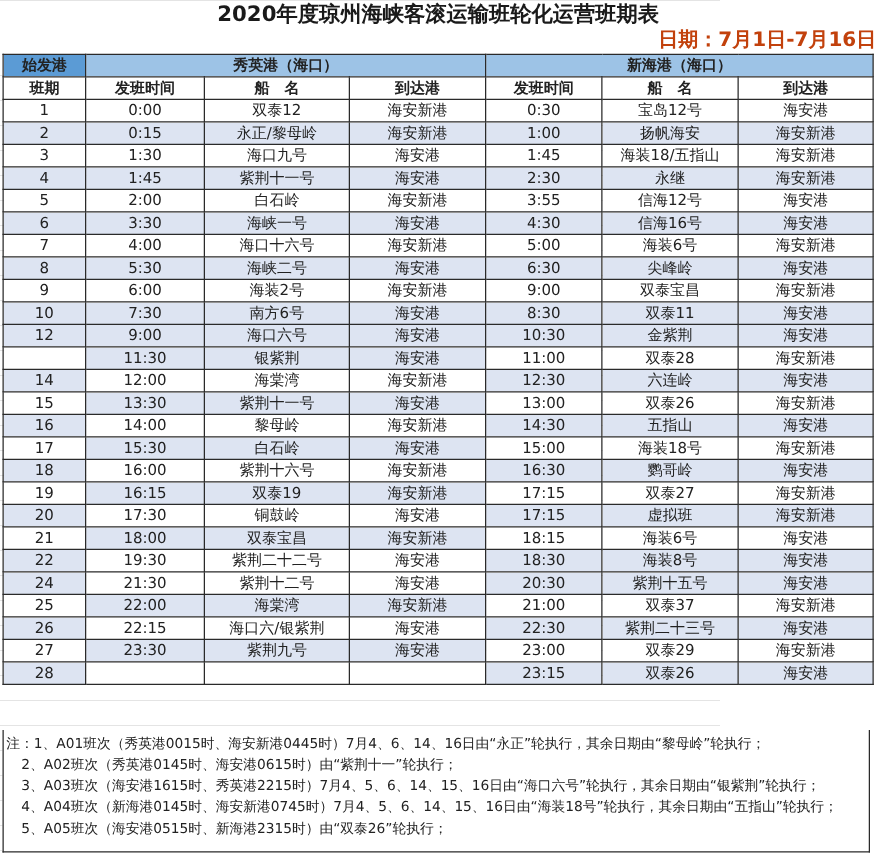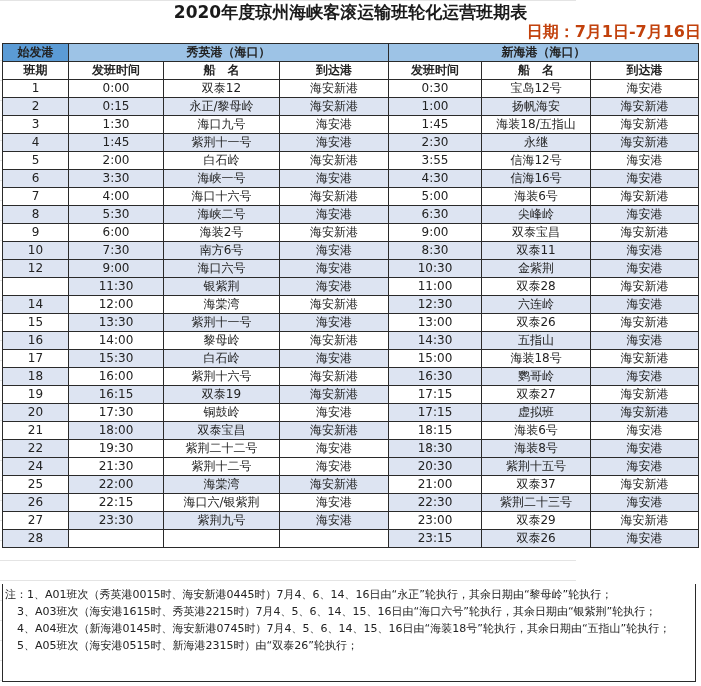--- a/index.html
+++ b/index.html
@@ -287,17 +287,18 @@
           <td class="wh"></td>
           <td class="sh">23:15</td>
           <td class="sh">双泰26</td>
           <td class="sh">海安港</td>
         </tr>
       </tbody>
   </table>
 
   <div class="notes">
     <div>注：1、A01班次（秀英港0015时、海安新港0445时）7月4、6、14、16日由“永正”轮执行，其余日期由“黎母岭”轮执行；</div>
+    <div class="indent">2、A02班次（秀英港0145时、海安港0615时）由“紫荆十一”轮执行；</div>
     <div class="indent">3、A03班次（海安港1615时、秀英港2215时）7月4、5、6、14、15、16日由“海口六号”轮执行，其余日期由“银紫荆”轮执行；</div>
     <div class="indent">4、A04班次（新海港0145时、海安新港0745时）7月4、5、6、14、15、16日由“海装18号”轮执行，其余日期由“五指山”轮执行；</div>
     <div class="indent">5、A05班次（海安港0515时、新海港2315时）由“双泰26”轮执行；</div>
   </div>
 </div>
 
 </body></html>

